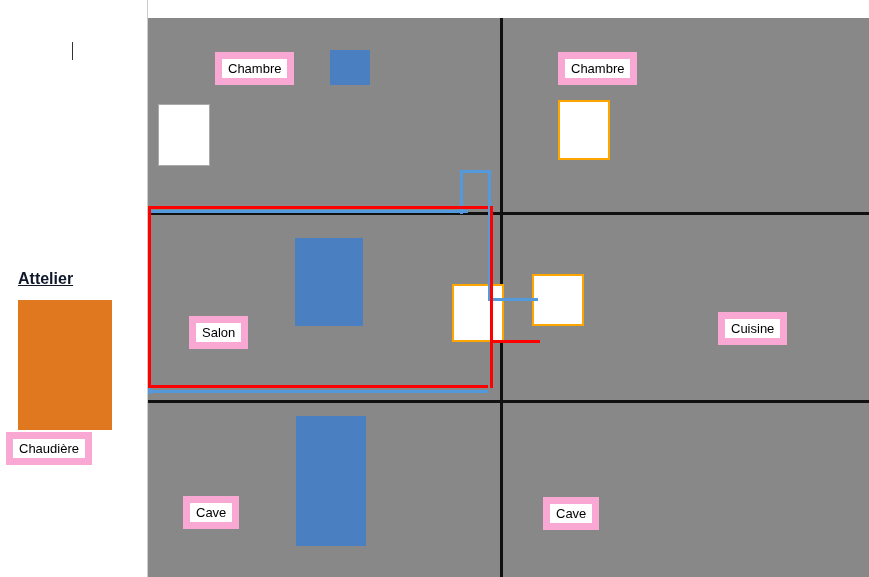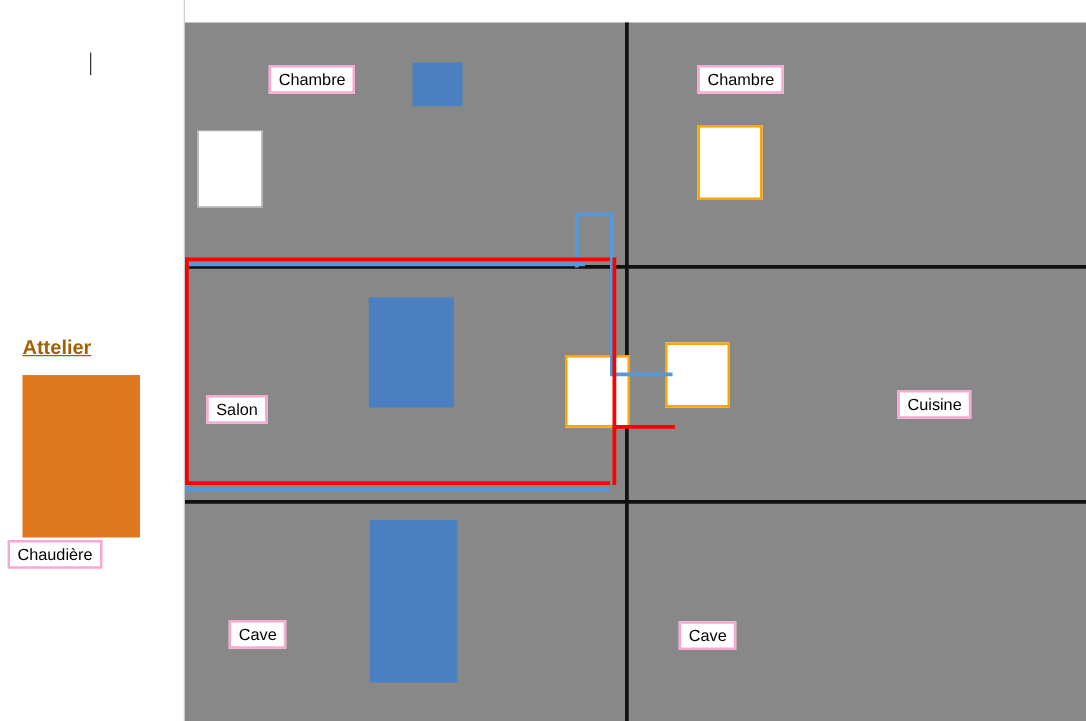--- a/index.html
+++ b/index.html
@@ -31,21 +31,21 @@
       position: absolute;
       left: 148px; top: 18px;
       width: 721px;
       height: 559px;
       background: #888;
     }
     
     .label-box {
       position: absolute;
       background: #fff;
-      border: 2px solid #f9a8d4;
+      border: 7px solid #f9a8d4;
       padding: 2px 6px;
       font-size: 13px;
     }
     
     .blue-rect {
       position: absolute;
       background: #4a7fc1;
     }
     
     .white-orange {
@@ -84,21 +84,21 @@
     
     .orange-rect {
       position: absolute;
       background: #e07820;
     }
     
     .attelier-label {
       position: absolute;
       font-size: 16px;
       font-weight: bold;
-      color: #a16207;
+      color: #0f172a;
       text-decoration: underline;
     }
     
     .cursor-line {
       position: absolute;
       width: 1px;
       height: 18px;
       background: #333;
     }
   </style>
@@ -126,21 +126,21 @@
   <div class="blue-rect" style="left:330px; top:50px; width:40px; height:35px;"></div>
 
   <div class="label-box" style="left:558px; top:52px;">
     <span>Chambre</span>
   </div>
 
   <div class="white-plain" style="left:158px; top:104px; width:52px; height:62px;"></div>
 
   <div class="white-orange" style="left:558px; top:100px; width:52px; height:60px;"></div>
 
-  <div class="label-box" style="left:165px; top:316px;text-align:right;">
+  <div class="label-box" style="left:189px; top:316px;text-align:right;">
     <span>Salon</span>
   </div>
 
   <div class="label-box" style="left:718px; top:312px;">
     <span>Cuisine</span>
   </div>
 
   <div class="blue-rect" style="left:295px; top:238px; width:68px; height:88px;"></div>
 
   <div class="white-orange" style="left:452px; top:284px; width:52px; height:58px;"></div>

